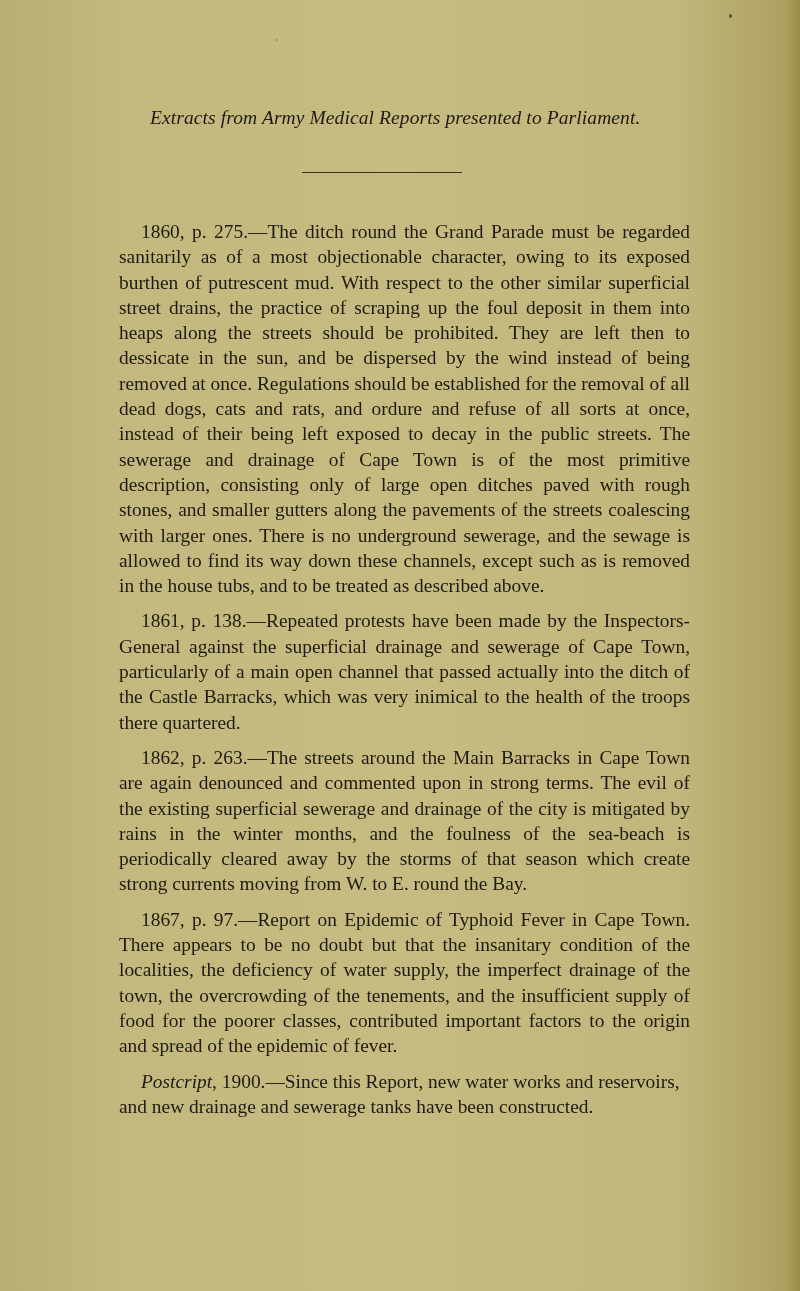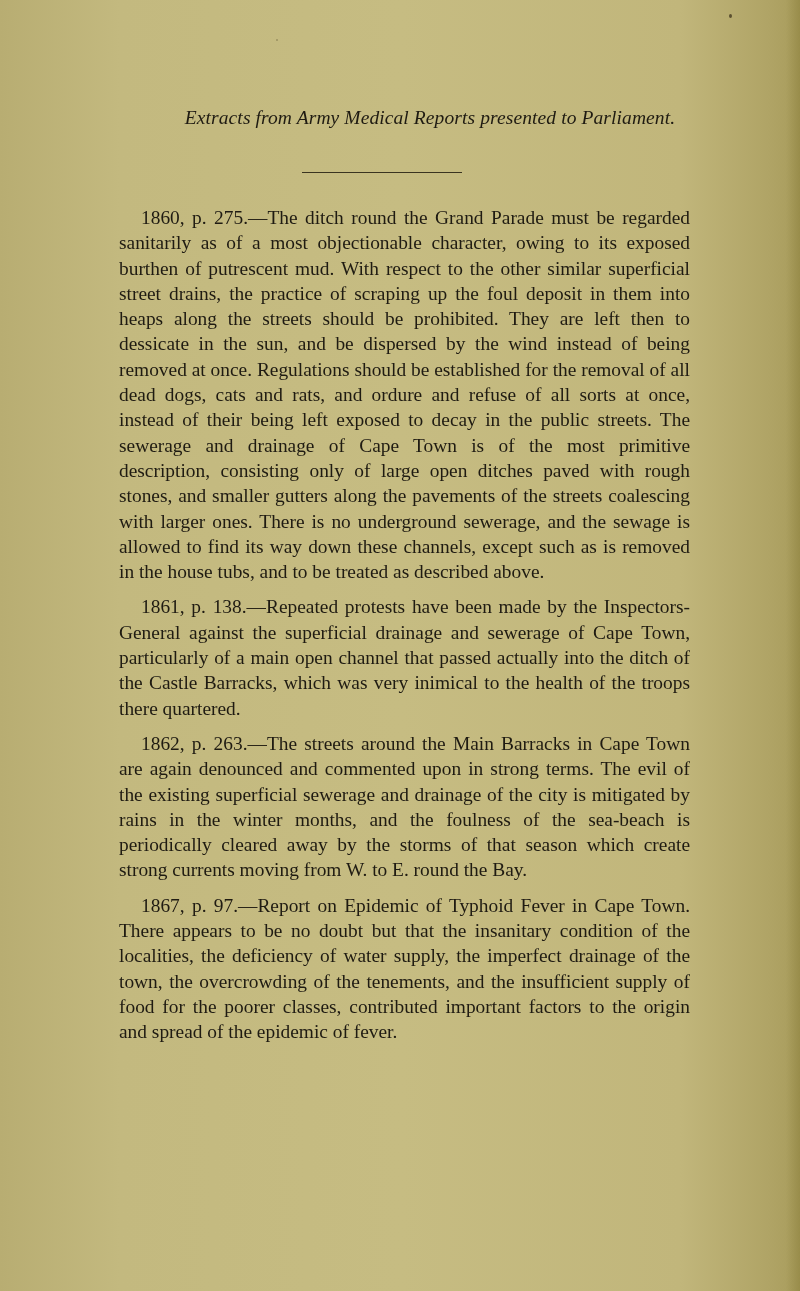--- a/index.html
+++ b/index.html
@@ -24,33 +24,32 @@
     .running-title {
       position: absolute;
       top: 107px;
       left: 150px;
       width: 560px;
       font-family: "Liberation Serif", "DejaVu Serif", serif;
       font-style: italic;
       font-size: 19.5px;
       letter-spacing: 0.1px;
       white-space: nowrap;
-      text-align: center;
     }
     .rule {
       position: absolute;
       top: 172px;
       left: 302px;
       width: 160px;
       height: 0;
       border-top: 1px solid #3a3420;
     }
     .body-text {
       position: absolute;
-      top: 205px;
+      top: 219px;
       left: 119px;
       width: 571px;
       font-family: "Liberation Serif", "DejaVu Serif", serif;
       font-size: 19.4px;
       line-height: 25.3px;
       text-align: justify;
       hyphens: none;
     }
     .para {
       margin: 0 0 10px 0;
@@ -88,20 +87,21 @@
   <div class="body-text">
 
     <p class="para"><span class="lead">1860, p. 275.</span><span>—The ditch round the Grand Parade must be regarded sanitarily as of a most objectionable character, owing to its exposed burthen of putrescent mud. With respect to the other similar superficial street drains, the practice of scraping up the foul deposit in them into heaps along the streets should be prohibited. They are left then to dessicate in the sun, and be dispersed by the wind instead of being removed at once. Regulations should be established for the removal of all dead dogs, cats and rats, and ordure and refuse of all sorts at once, instead of their being left exposed to decay in the public streets. The sewerage and drainage of Cape Town is of the most primitive description, consisting only of large open ditches paved with rough stones, and smaller gutters along the pavements of the streets coalescing with larger ones. There is no underground sewerage, and the sewage is allowed to find its way down these channels, except such as is removed in the house tubs, and to be treated as described above.</span></p>
 
     <p class="para"><span class="lead">1861, p. 138.</span><span>—Repeated protests have been made by the Inspectors-General against the superficial drainage and sewerage of Cape Town, particularly of a main open channel that passed actually into the ditch of the Castle Barracks, which was very inimical to the health of the troops there quartered.</span></p>
 
     <p class="para"><span class="lead">1862, p. 263.</span><span>—The streets around the Main Barracks in Cape Town are again denounced and commented upon in strong terms. The evil of the existing superficial sewerage and drainage of the city is mitigated by rains in the winter months, and the foulness of the sea-beach is periodically cleared away by the storms of that season which create strong currents moving from W. to E. round the Bay.</span></p>
 
     <p class="para"><span class="lead">1867, p. 97.</span><span>—Report on Epidemic of Typhoid Fever in Cape Town. There appears to be no doubt but that the insanitary condition of the localities, the deficiency of water supply, the imperfect drainage of the town, the overcrowding of the tenements, and the insufficient supply of food for the poorer classes, contributed important factors to the origin and spread of the epidemic of fever.</span></p>
 
+    <p class="para" style="text-align:left;"><span class="italic">Postcript</span><span class="lead">, 1900.</span><span>—Since this Report, new water works and reservoirs, and new drainage and sewerage tanks have been constructed.</span></p>
 
   </div>
 
   <div class="speck" style="left:729px; top:14px; width:3px; height:4px;"></div>
   <div class="speck" style="left:276px; top:39px; width:2px; height:2px; opacity:0.4;"></div>
 
   <div class="edge-shadow"></div>
 </div>
 
 </body></html>

